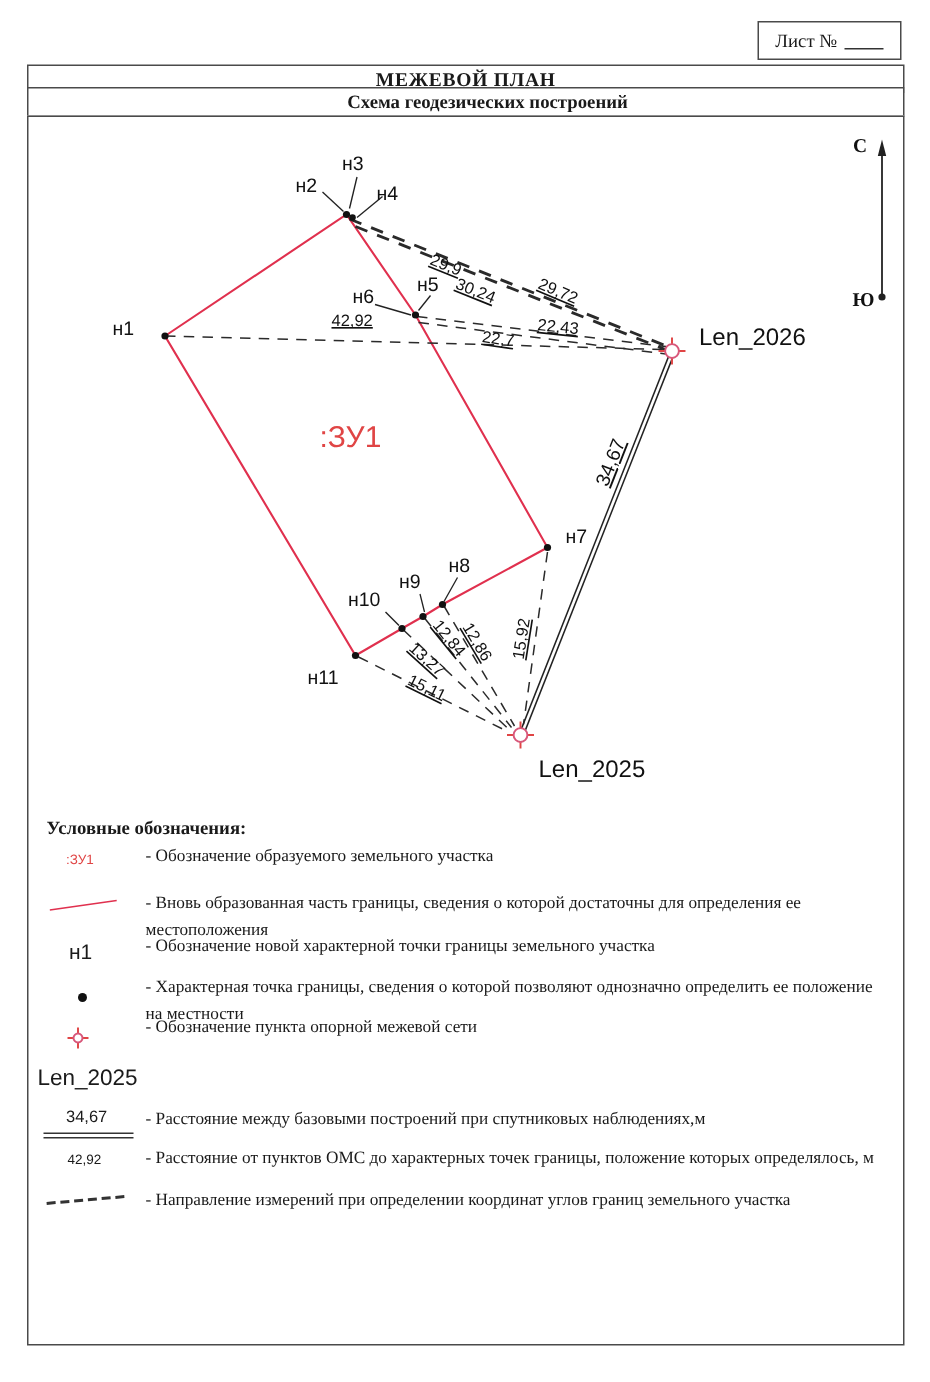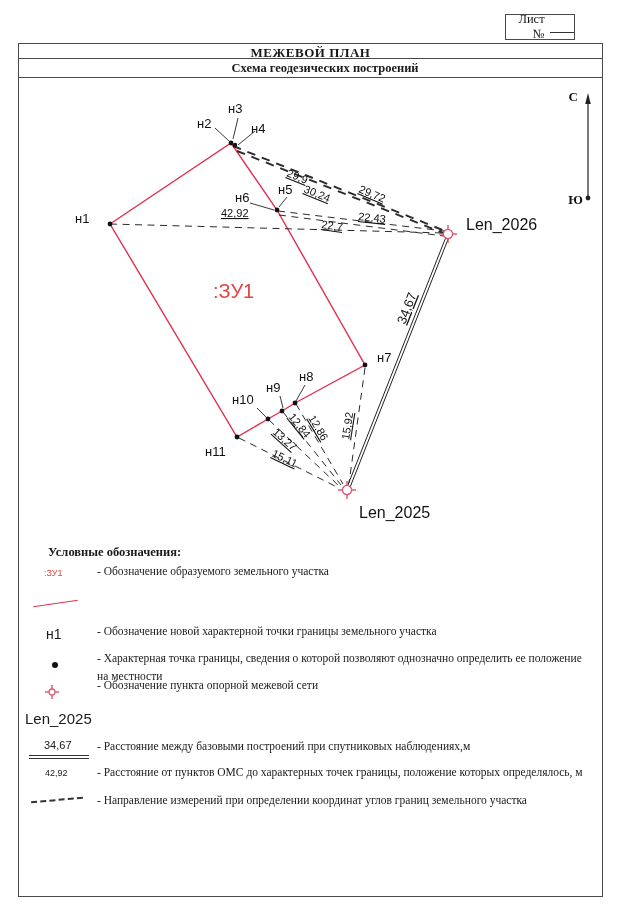--- a/index.html
+++ b/index.html
@@ -1,19 +1,19 @@
 <!DOCTYPE html>
 <html><head>
 <meta charset="utf-8">
 <style>
   * { margin:0; padding:0; box-sizing:border-box; }
   body { background:#fff; font-family:"Liberation Serif", serif; color:#1a1a1a; }
   .page { position:relative; width:620px; height:921px; background:#fff; overflow:hidden; }
 
-  .sheet-box { position:absolute; left:505px; top:14px; width:70px; height:26px;
+  .sheet-box { position:absolute; left:505px; top:14px; width:96px; height:26px;
     border:1.5px solid #4a4a4a; display:flex; align-items:center; justify-content:center;
     font-size:12.5px; background:#fff;text-align:right; }
   .sheet-box .blank { display:inline-block; width:26px; border-bottom:1px solid #333; margin-left:5px; height:11px; }
 
   .title-row { position:absolute; left:18px; width:585px; border:1.5px solid #4a4a4a;
     display:flex; align-items:center; justify-content:center; font-weight:bold; background:#fff; }
   .title-row.r1 { top:43px; height:19px; font-size:13px; letter-spacing:0.5px; }
   .title-row.r2 { top:58px; height:20px; font-size:12.5px;padding-left:29px; }
 
   .main-box { position:absolute; left:18px; top:77px; width:585px; height:820px;
@@ -25,21 +25,21 @@
   .dist34 { font-size:13px; text-decoration:underline; }
   .station-label { font-size:16px; }
   .parcel { font-size:20px; fill:#e04545; }
   .compass-t { font-family:"Liberation Serif", serif; font-size:13px; font-weight:bold; }
   .dash { stroke:#2a2a2a; stroke-width:1; stroke-dasharray:7 5.5; fill:none; }
   .dashb { stroke:#2a2a2a; stroke-width:1.9; stroke-dasharray:8.5 7; fill:none; }
   .leader { stroke:#222; stroke-width:0.9; }
   .gps-tick { stroke:#e04545; stroke-width:1.3; }
   .gps-circ { fill:#fff; stroke:#d8577a; stroke-width:1.3; }
 
-  .legend-title { position:absolute; left:48px; top:545px; font-size:12.5px; font-weight:bold; }
+  .legend-title { position:absolute; left:31px; top:545px; font-size:12.5px; font-weight:bold; }
   .lg-text { position:absolute; left:97px; font-size:11.5px; line-height:1.6; white-space:nowrap; }
   .lg-text.wrap { white-space:normal; }
   .lg-sym { position:absolute; font-family:"Liberation Sans", sans-serif; }
   .sym-zu1 { left:44px; top:568px; font-size:9px; color:#e04545; }
   .sym-redline { left:33px; top:603px; width:45px; border-top:1.4px solid #e0304e; transform:rotate(-8deg); }
   .sym-n1 { left:46px; top:626px; font-size:14px; }
   .sym-dot { left:52px; top:662px; width:6px; height:6px; border-radius:50%; background:#111; }
   .sym-gps { left:44px; top:684px; }
   .sym-len { left:25px; top:710px; font-size:15px; }
   .sym-3467 { left:44px; top:739px; font-size:11px; }
@@ -156,20 +156,21 @@
     <text class="dist" transform="translate(272,433) rotate(42)">13,27</text>
     <text class="dist" transform="translate(271,456) rotate(26)">15,11</text>
   </svg>
 
   <div class="legend-title">Условные обозначения:</div>
 
   <div class="lg-sym sym-zu1">:ЗУ1</div>
   <div class="lg-text" style="top:562px">- Обозначение образуемого земельного участка</div>
 
   <div class="lg-sym sym-redline"></div>
+  <div class="lg-text wrap" style="top:593px;width:470px">- Вновь образованная часть границы, сведения о которой достаточны для определения ее местоположения</div>
 
   <div class="lg-sym sym-n1">н1</div>
   <div class="lg-text" style="top:622px">- Обозначение новой характерной точки границы земельного участка</div>
 
   <div class="lg-sym sym-dot"></div>
   <div class="lg-text wrap" style="top:649px;width:492px">- Характерная точка границы, сведения о которой позволяют однозначно определить ее положение на местности</div>
 
   <div class="lg-sym sym-gps">
     <svg width="16" height="16" viewBox="-8 -8 16 16">
       <line class="gps-tick" x1="-7" y1="0" x2="-3.2" y2="0"></line>

